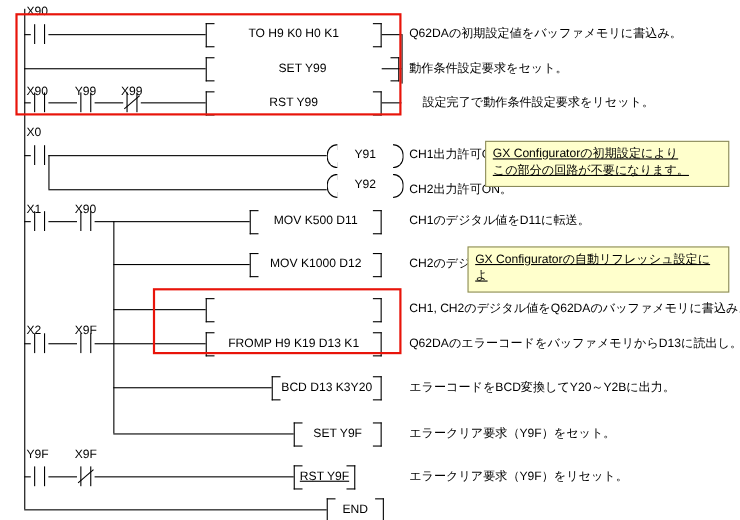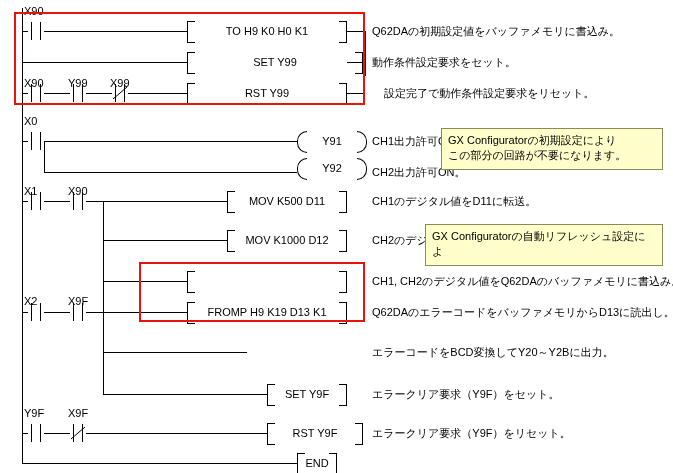--- a/index.html
+++ b/index.html
@@ -39,21 +39,21 @@
   .coil .pr{right:0;border-left:none;border-radius:0 12px 12px 0;}
   .coil .ctxt{position:absolute;left:0;top:0;width:70px;height:20px;
       display:flex;align-items:center;justify-content:center;font-size:11px;}
 
   .comment{position:absolute;font-size:11px;white-space:nowrap;line-height:12px;}
 
   .redbox{position:absolute;border:2px solid #e8140a;box-sizing:border-box;}
 
   .callout{position:absolute;background:#ffffcc;border:1px solid #8a8a5a;
            font-size:11px;line-height:15px;padding:4px 6px;box-sizing:border-box;
-           color:#000;}
+           color:#000;text-decoration:underline;}
 </style>
 </head>
 <body>
 
 <div id="stage">
 
   <div class="vline" style="left:22px;top:8px;height:455px;"></div>
 
   <div class="lbl" style="left:24px;top:6px;">X90</div>
   <div class="contact" style="left:28px;top:22px;">
@@ -191,20 +191,25 @@
   <div class="instr" style="left:187px;top:302px;width:160px;">
     <div class="bk l"></div>
       <div class="bk r"></div>
     <div class="txt">FROMP H9   K19  D13  K1</div>
   </div>
   <div class="comment" style="left:372px;top:306px;">Q62DAのエラーコードをバッファメモリからD13に読出し。</div>
 
   <div class="redbox" style="left:139px;top:262px;width:226px;height:60px;"></div>
 
   <div class="hline" style="left:103px;top:352px;width:144px;"></div>
+  <div class="instr" style="left:247px;top:342px;width:100px;">
+    <div class="bk l"></div>
+      <div class="bk r"></div>
+    <div class="txt">BCD  D13  K3Y20</div>
+  </div>
   <div class="comment" style="left:372px;top:346px;">エラーコードをBCD変換してY20～Y2Bに出力。</div>
 
   <div class="hline" style="left:103px;top:394px;width:164px;"></div>
   <div class="instr" style="left:267px;top:384px;width:80px;">
     <div class="bk l"></div>
       <div class="bk r"></div>
     <div class="txt">SET  Y9F</div>
   </div>
   <div class="comment" style="left:372px;top:388px;">エラークリア要求（Y9F）をセット。</div>
 
@@ -217,29 +222,29 @@
   <div class="contact" style="left:70px;top:424px;">
     <div class="bar l"></div>
       <div class="bar r"></div>
     <svg class="slash" viewBox="0 0 16 16">
       <line x1="1" y1="14" x2="15" y2="2" stroke="#000" stroke-width="1"></line>
     </svg>
   </div>
   <div class="hline" style="left:22px;top:433px;width:6px;"></div>
   <div class="hline" style="left:44px;top:433px;width:26px;"></div>
   <div class="hline" style="left:86px;top:433px;width:181px;"></div>
-  <div class="instr" style="left:267px;top:423px;width:96px;">
+  <div class="instr" style="left:267px;top:423px;width:56px;text-decoration:underline;">
     <div class="bk l"></div>
       <div class="bk r"></div>
     <div class="txt">RST  Y9F</div>
   </div>
   <div class="comment" style="left:372px;top:427px;">エラークリア要求（Y9F）をリセット。</div>
 
   <div class="hline" style="left:22px;top:463px;width:275px;"></div>
-  <div class="instr" style="left:297px;top:453px;width:40px;">
+  <div class="instr" style="left:297px;top:453px;width:52px;">
     <div class="bk l"></div>
       <div class="bk r"></div>
     <div class="txt">END</div>
   </div>
 
   <div class="callout" style="left:441px;top:128px;width:222px;height:42px;">
     <div>GX Configuratorの初期設定により</div>
     <div>この部分の回路が不要になります。</div>
   </div>
 

